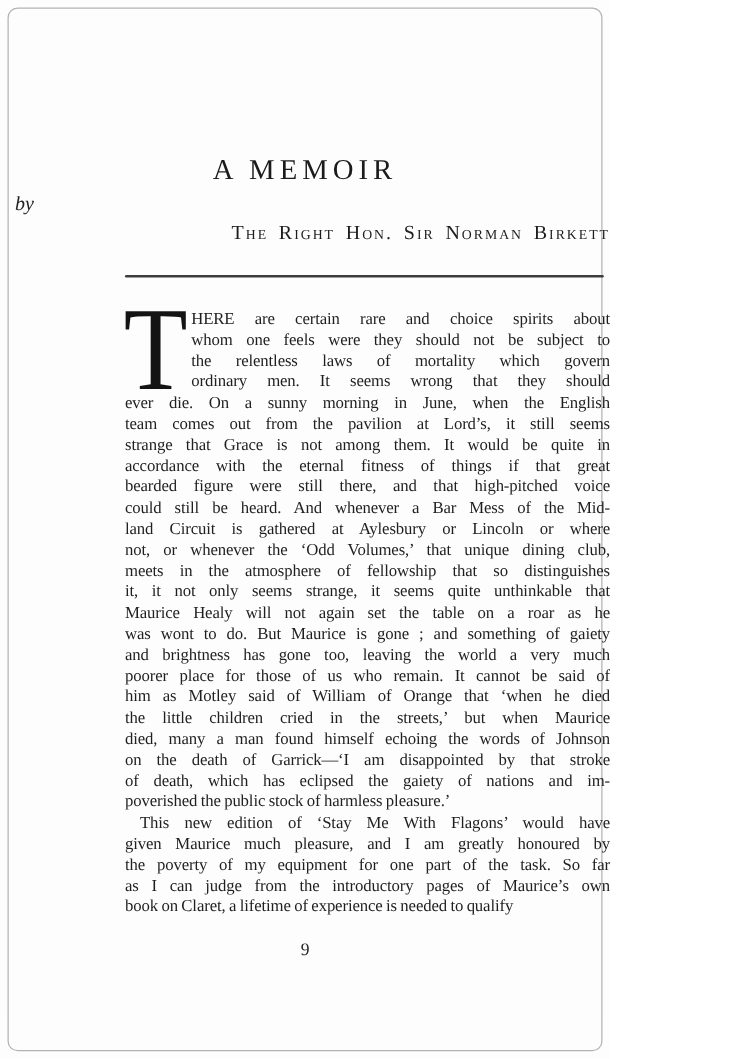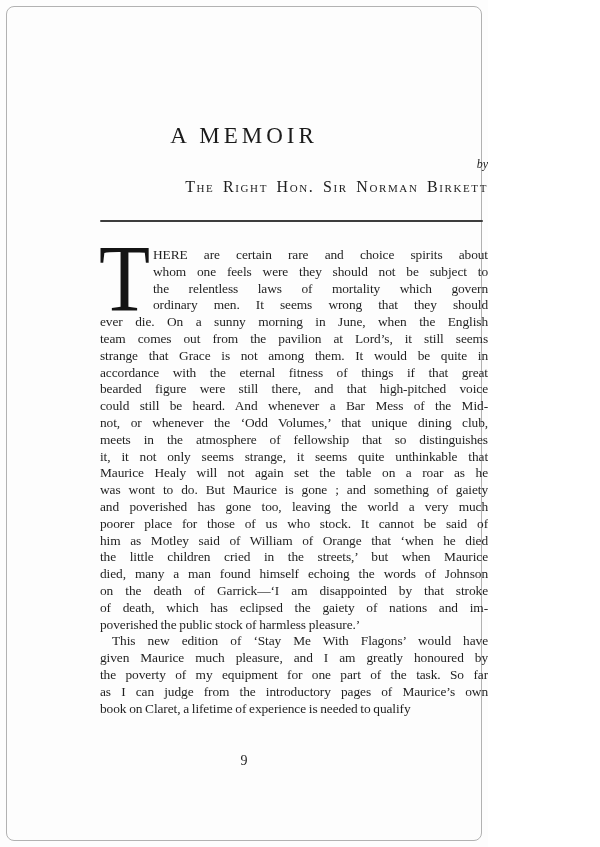--- a/index.html
+++ b/index.html
@@ -32,23 +32,23 @@
     line-height: 25px;
     font-weight: normal;
     letter-spacing: 4px;
     color: #1b1b1b;
     margin: 0;
   }
   .byline-prefix {
     position: absolute;
     top: 154px;
     left: 0; right: 0;
-    text-align: right;
+    text-align: left;
     font-style: italic;
-    font-size: 12px;
+    font-size: 16px;
     line-height: 20px;
     color: #222222;
     margin-left: 12px;
   }
   .author {
     position: absolute;
     top: 177px;
     left: 0; right: 0;
     text-align: right;
     font-variant: small-caps;
@@ -139,27 +139,28 @@
     <div class="tline">HERE are certain rare and choice spirits about</div>
         <div class="tline">whom one feels were they should not be subject to</div>
         <div class="tline">the relentless laws of mortality which govern</div>
         <div class="tline">ordinary men. It seems wrong that they should</div>
         <div class="tline">ever die. On a sunny morning in June, when the English</div>
         <div class="tline">team comes out from the pavilion at Lord’s, it still seems</div>
         <div class="tline">strange that Grace is not among them. It would be quite in</div>
         <div class="tline">accordance with the eternal fitness of things if that great</div>
         <div class="tline">bearded figure were still there, and that high-pitched voice</div>
         <div class="tline">could still be heard. And whenever a Bar Mess of the Mid-</div>
+        <div class="tline">land Circuit is gathered at Aylesbury or Lincoln or where</div>
         <div class="tline">not, or whenever the ‘Odd Volumes,’ that unique dining club,</div>
         <div class="tline">meets in the atmosphere of fellowship that so distinguishes</div>
         <div class="tline">it, it not only seems strange, it seems quite unthinkable that</div>
         <div class="tline">Maurice Healy will not again set the table on a roar as he</div>
         <div class="tline">was wont to do. But Maurice is gone ; and something of gaiety</div>
-        <div class="tline">and poverished has gone too, leaving the world a very much</div>
-        <div class="tline">poorer place for those of us who stock. It cannot be said of</div>
+        <div class="tline">and brightness has gone too, leaving the world a very much</div>
+        <div class="tline">poorer place for those of us who remain. It cannot be said of</div>
         <div class="tline">him as Motley said of William of Orange that ‘when he died</div>
         <div class="tline">the little children cried in the streets,’ but when Maurice</div>
         <div class="tline">died, many a man found himself echoing the words of Johnson</div>
         <div class="tline">on the death of Garrick—‘I am disappointed by that stroke</div>
         <div class="tline">of death, which has eclipsed the gaiety of nations and im-</div>
         <div class="tline tline-last">poverished the public stock of harmless pleasure.’</div>
       </div>
     <div class="paragraph para-indent">
         <div class="tline">This new edition of ‘Stay Me With Flagons’ would have</div>
         <div class="tline">given Maurice much pleasure, and I am greatly honoured by</div>

